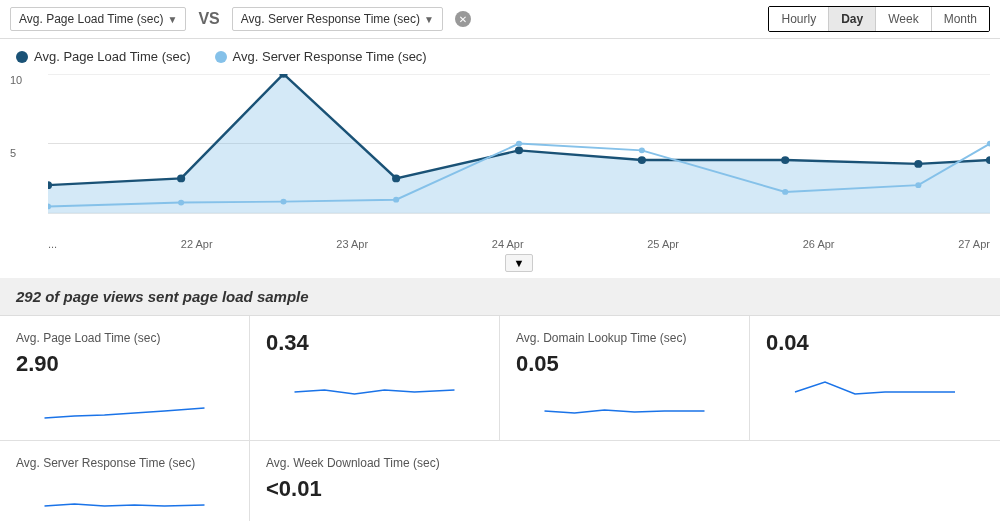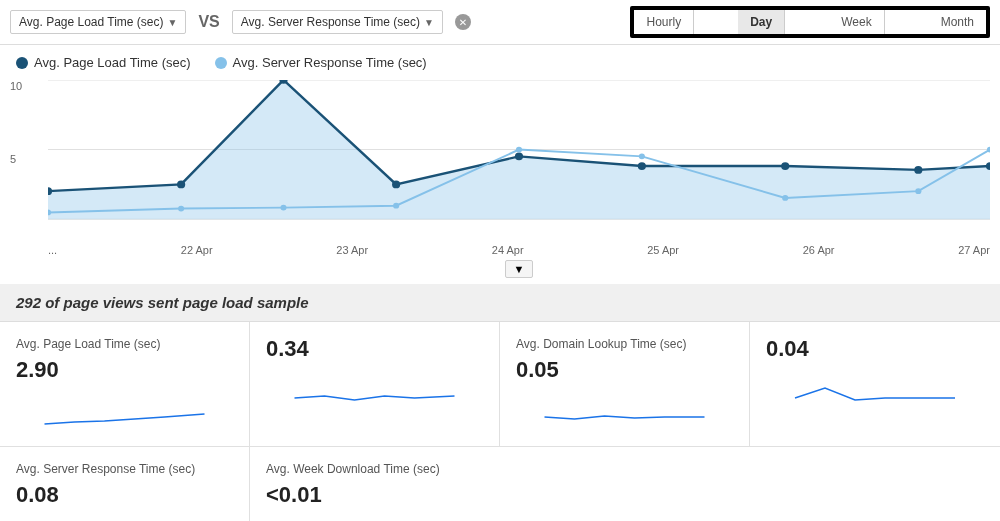--- a/index.html
+++ b/index.html
@@ -37,24 +37,23 @@
       background: #999;
       color: #fff;
       display: flex; align-items: center; justify-content: center;
       font-size: 10px;
       cursor: pointer;
       margin-left: 4px;
     }
     .time-buttons {
       margin-left: auto;
       display: flex;
-      border: 4px solid #000000;
+      border: 1px solid #000000;
       border-radius: 2px;
       overflow: hidden;
-      gap: 44px;
     }
     .time-btn {
       padding: 5px 12px;
       font-size: 12px;
       background: #fff;
       border: none;
       border-right: 1px solid #ccc;
       cursor: pointer;
       color: #555;
     }
@@ -267,21 +266,20 @@
     <div class="metric-value">0.04</div>
     <svg class="mini-chart" viewBox="0 0 160 40">
       <polyline points="0,30 30,20 60,32 90,30 120,30 160,30" fill="none" stroke="#1a73e8" stroke-width="1.5"></polyline>
     </svg>
   </div>
 </div>
 
 <div class="metrics-row2">
   <div class="metric-card">
     <div class="metric-title">Avg. Server Response Time (sec)</div>
-    <div class="metric-value">0.08</div>
     <svg class="mini-chart" viewBox="0 0 160 40">
       <polyline points="0,30 30,28 60,30 90,29 120,30 160,29" fill="none" stroke="#1a73e8" stroke-width="1.5"></polyline>
     </svg>
   </div>
   <div class="metric-card">
     <div class="metric-title">Avg. Week Download Time (sec)</div>
     <div class="metric-value">&lt;0.01</div>
     <svg class="mini-chart" viewBox="0 0 160 40">
       <polyline points="0,32 30,30 60,31 90,30 120,31 160,30" fill="none" stroke="#1a73e8" stroke-width="1.5"></polyline>
     </svg>

